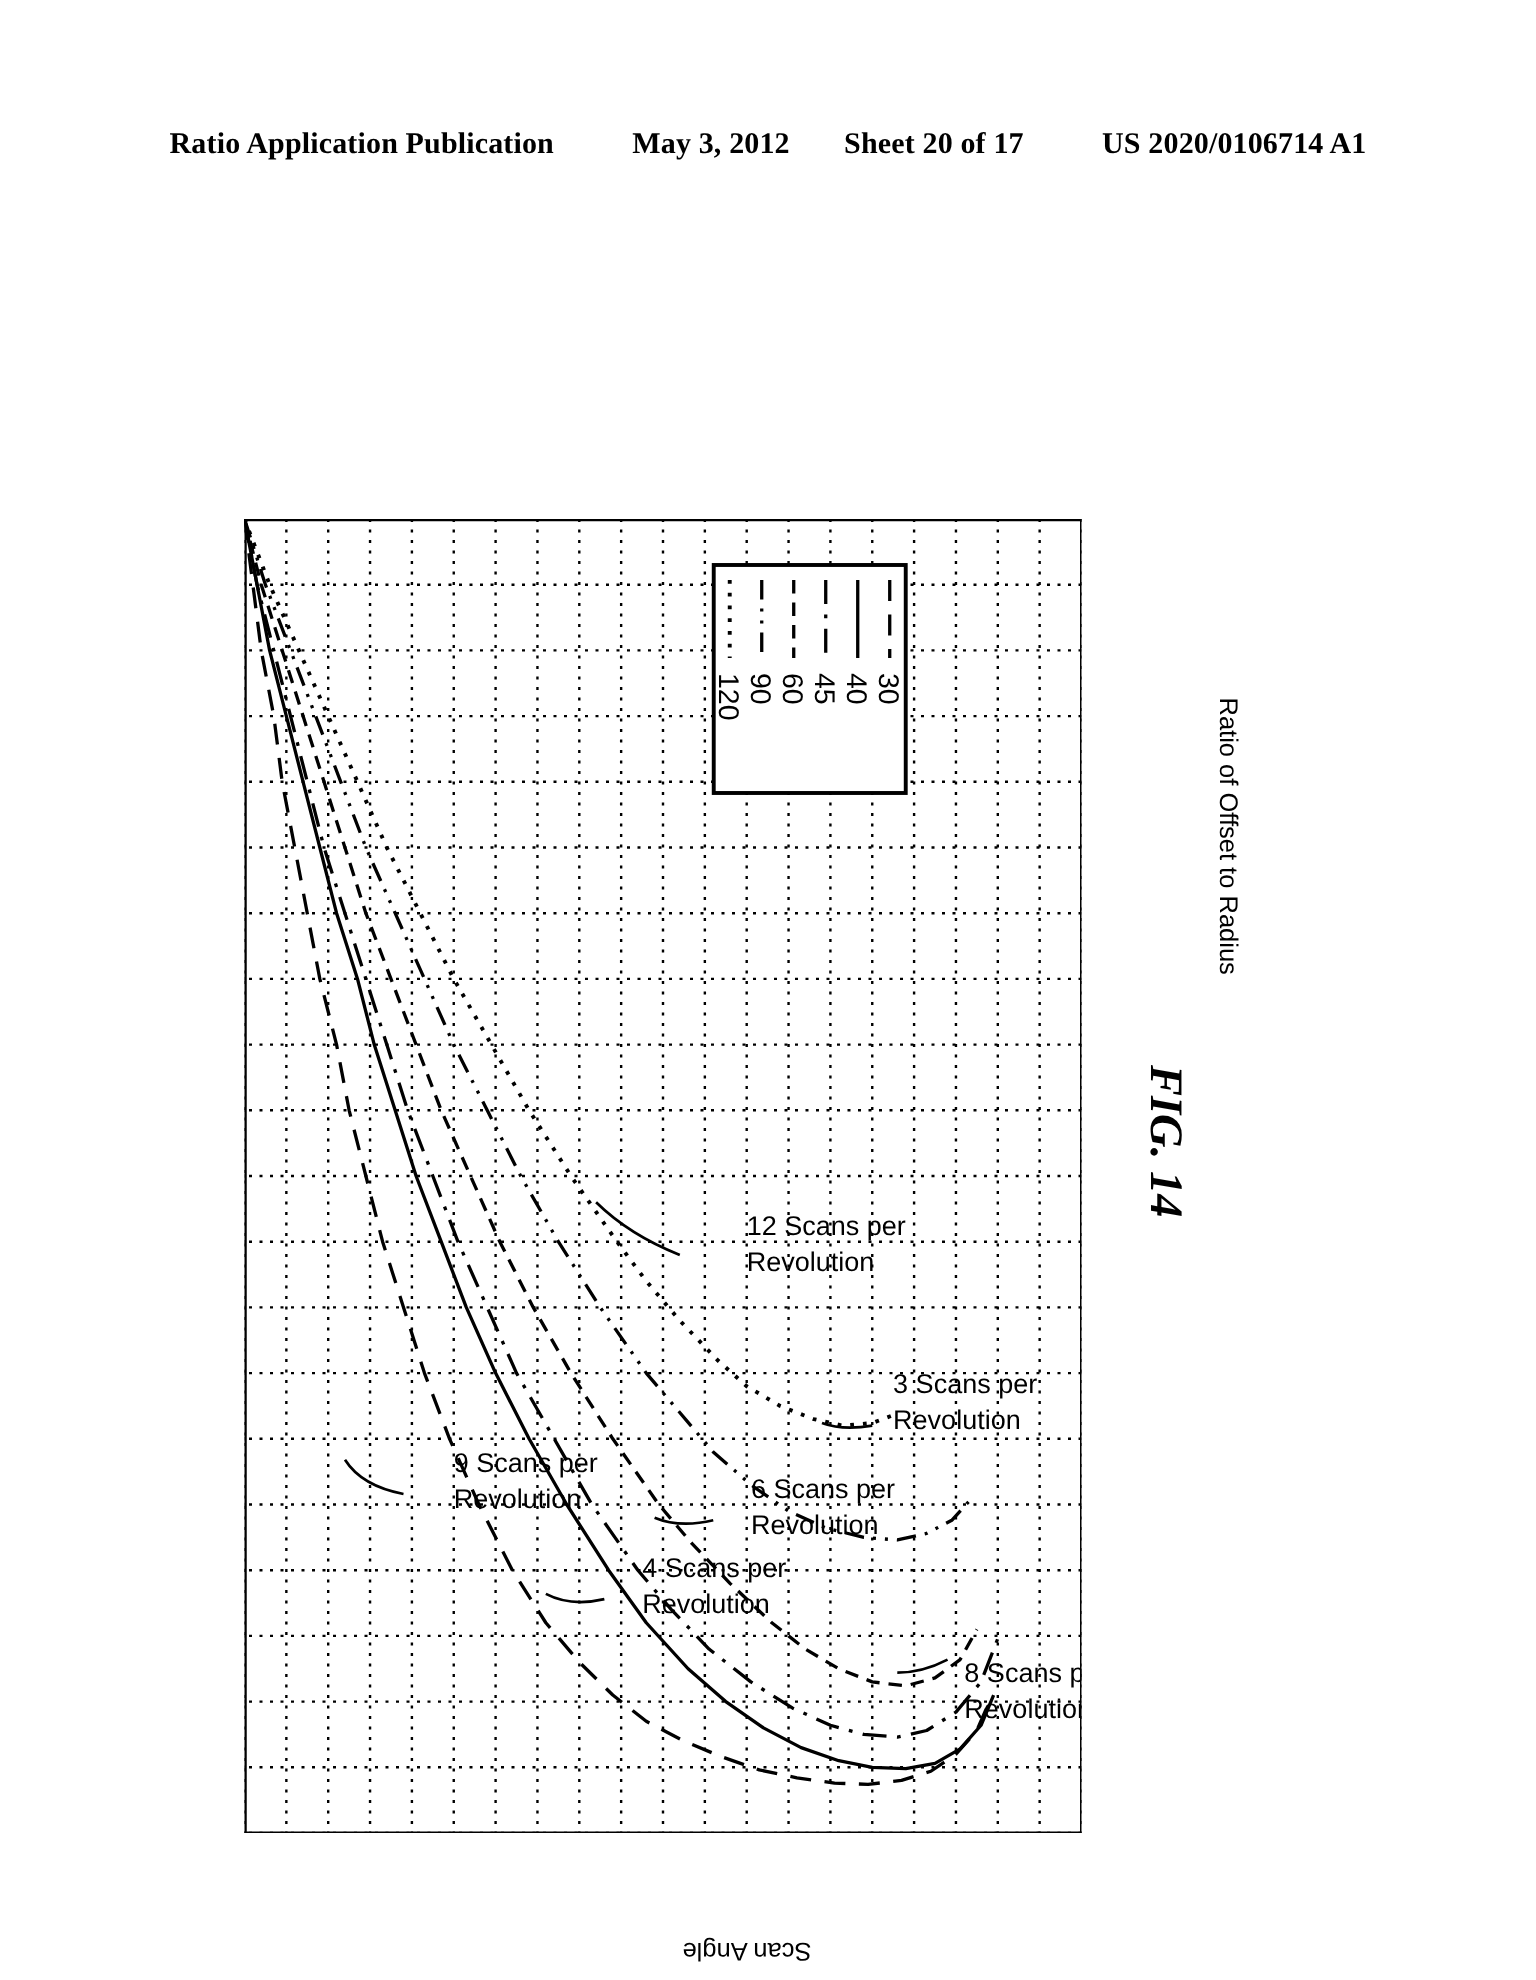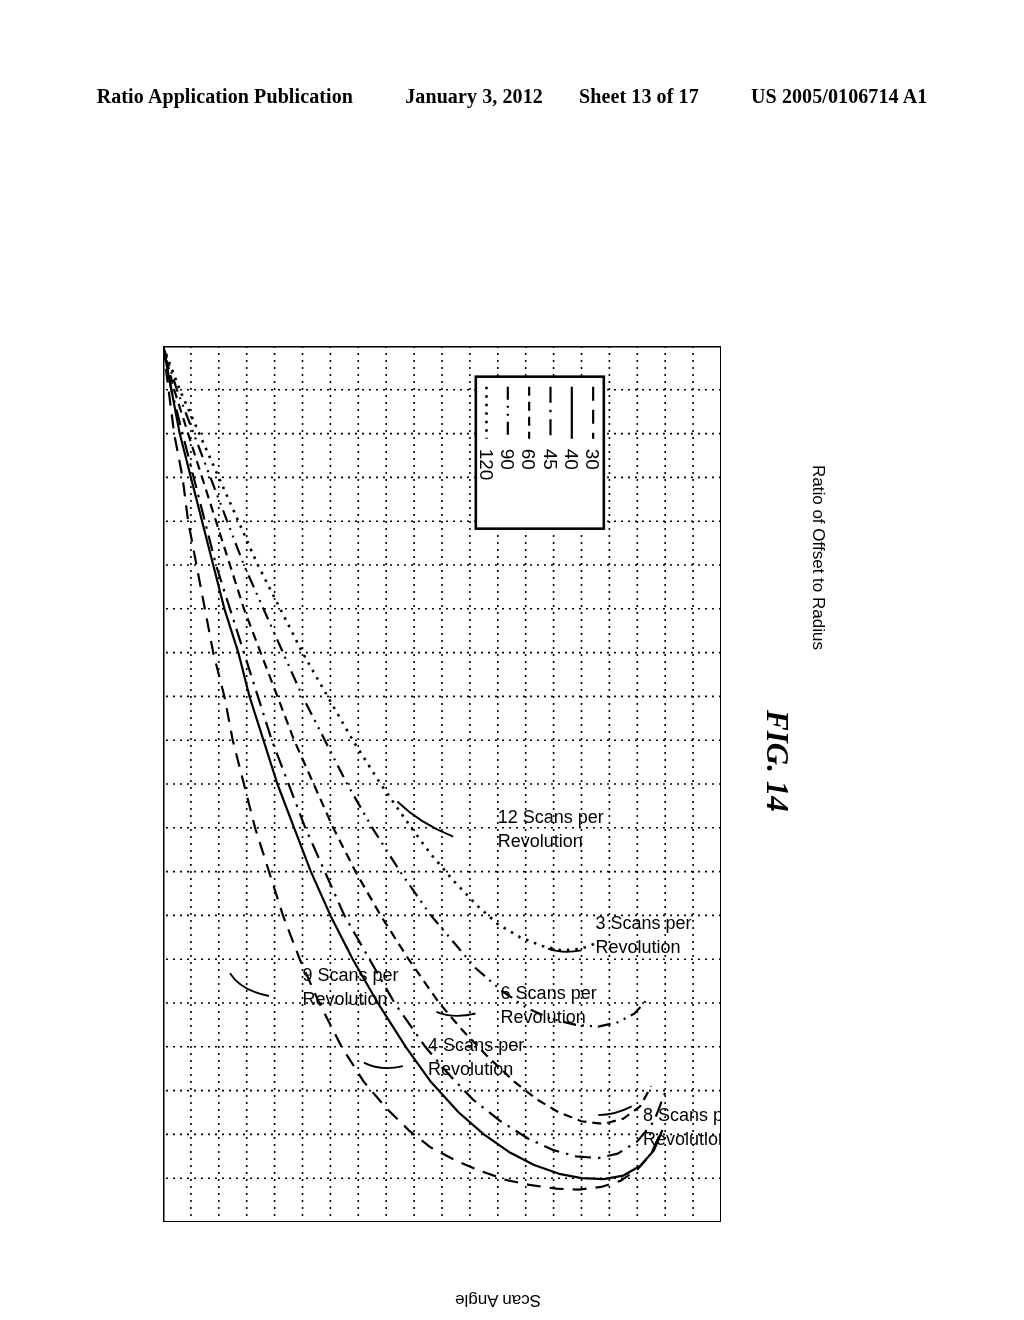--- a/index.html
+++ b/index.html
@@ -37,25 +37,25 @@
   #yaxis-title{position:absolute;left:455px;top:1140px;
                font-size:17px;white-space:nowrap;
                transform-origin:50% 50%;transform:rotate(180deg);}
 </style>
 </head>
 <body>
 
 <div id="header">
   <span>Ratio Application Publication</span>
   <span class="hdr-gap1"></span>
-  <span>January 3, 2012</span>
+  <span>May 3, 2012</span>
   <span class="hdr-gap2"></span>
-  <span>Sheet 13 of 17</span>
+  <span>Sheet 20 of 17</span>
   <span class="hdr-gap3"></span>
-  <span>US 2005/0106714 A1</span>
+  <span>US 2020/0106714 A1</span>
 </div>
 
 <div id="figure">
 
   <div id="chart-rot">
     <svg id="chart-svg" width="876" height="558" viewBox="0 0 876 558">
         <rect x="0" y="0" width="876" height="558" fill="#fff"></rect>
         <g>
           <line x1="0" y1="0" x2="0" y2="558" stroke="#000" stroke-width="1.6" stroke-dasharray="2,5"></line>
           <line x1="43.800000000000004" y1="0" x2="43.800000000000004" y2="558" stroke="#000" stroke-width="1.6" stroke-dasharray="2,5"></line>

